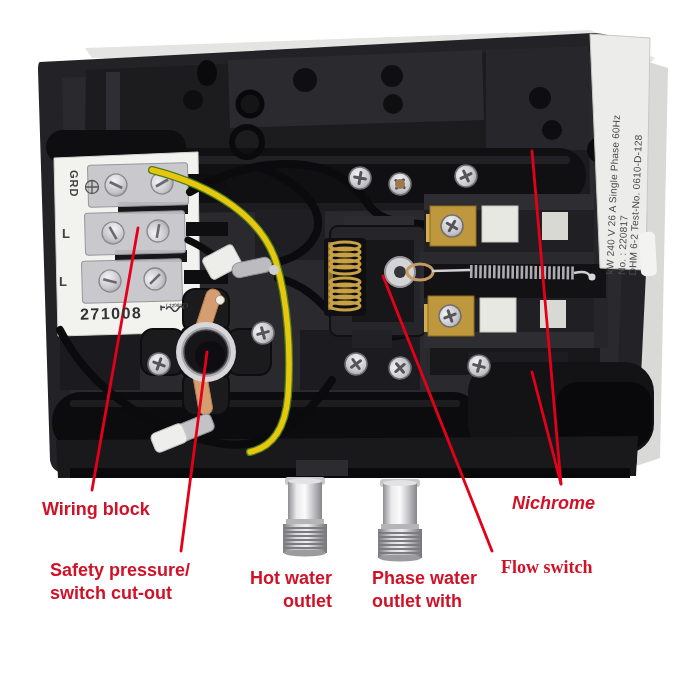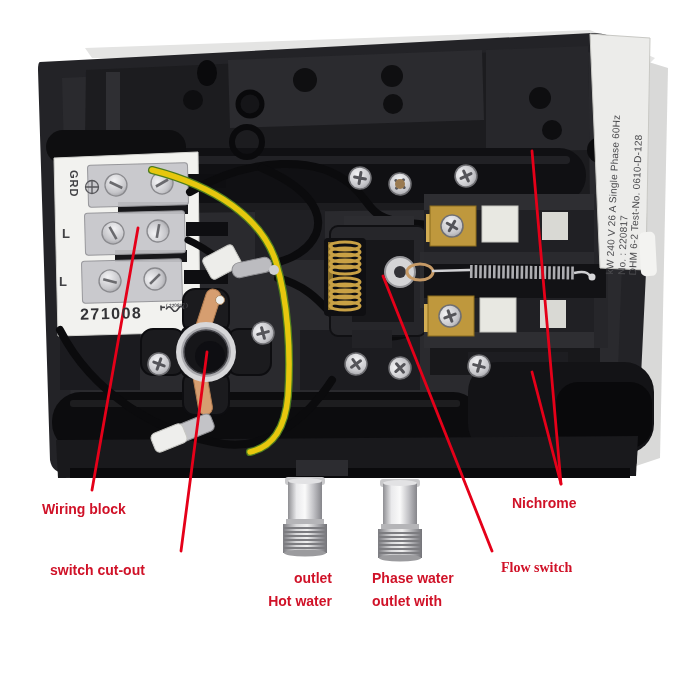--- a/index.html
+++ b/index.html
@@ -3,30 +3,30 @@
 <meta charset="utf-8">
 <style>
   html,body{margin:0;padding:0;background:#ffffff;}
   .stage{
     position:relative;width:700px;height:700px;background:#ffffff;overflow:hidden;
     font-family:"Liberation Sans",sans-serif;
   }
   .stage svg{position:absolute;left:0;top:0;}
   
   .callout{
-    position:absolute;color:#d01228;font-weight:bold;font-size:14px;line-height:23px;
+    position:absolute;color:#d01228;font-weight:bold;font-size:18px;line-height:23px;
     letter-spacing:0px;white-space:nowrap;
   }
   .callout span{display:block;}
   .co-wiring{left:42px;top:498px;}
   .co-safety{left:50px;top:559px;}
   .co-hot{left:222px;top:567px;width:110px;text-align:right;}
   .co-cold{left:372px;top:567px;}
   .co-flow{left:501px;top:556px;font-family:Liberation Serif, serif;}
-  .co-nichrome{left:512px;top:492px;}
+  .co-nichrome{left:512px;top:492px;font-style:italic;}
   
   .dev-text{position:absolute;color:#414144;font-weight:bold;}
   .t-grd{left:80px;top:170px;font-size:11px;letter-spacing:1px;transform:rotate(90deg);transform-origin:0 0;}
   .t-l1{left:62px;top:226px;font-size:13px;}
   .t-l2{left:59px;top:274px;font-size:13px;}
   .t-pn{left:80px;top:305px;font-size:16px;letter-spacing:1.5px;color:#333336;transform:rotate(-1.5deg);}
   .t-cert{left:160px;top:303px;width:34px;text-align:center;transform:rotate(-1.5deg);}
   .t-cert .num{font-size:6px;transform:scale(.8);transform-origin:center top;color:#55555a;font-weight:bold;letter-spacing:0;}
   .rating{
     position:absolute;left:604px;top:274px;transform:rotate(-87.5deg);transform-origin:0 0;
@@ -304,25 +304,26 @@
 <div class="rating">
   <div>kW 240 V 26 A  Single Phase 60Hz</div>
   <div>No. : 220817</div>
   <div>DHM 6-2   Test-No. 0610-D-128</div>
 </div>
 
 <div class="callout co-wiring">
   <span>Wiring block</span>
 </div>
 <div class="callout co-safety">
+  <span>Safety pressure/</span>
   <span>switch cut-out</span>
 </div>
 <div class="callout co-hot">
+  <span>Hot water</span>
   <span>outlet</span>
-  <span>Hot water</span>
 </div>
 <div class="callout co-cold">
   <span>Phase water</span>
   <span>outlet with</span>
 </div>
 <div class="callout co-flow">
   <span>Flow switch</span>
 </div>
 <div class="callout co-nichrome">
   <span>Nichrome</span>

